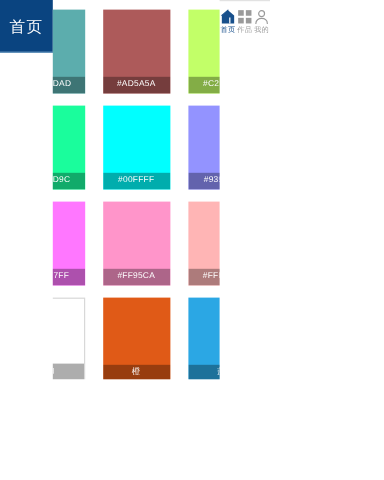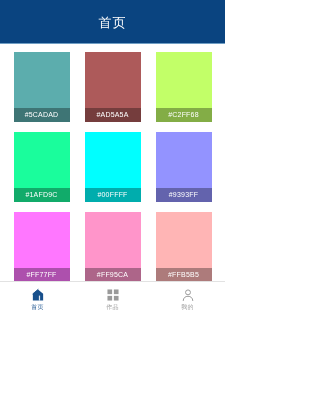--- a/index.html
+++ b/index.html
@@ -13,21 +13,21 @@
     background: #ffffff;
     font-family: "Liberation Sans", "DejaVu Sans", sans-serif;
     -webkit-font-smoothing: antialiased;
   }
 
   #app {
     position: relative;
     width: 225px;
     height: 316px;
     display: flex;
-    flex-direction: column;
+    flex-direction: row;
     background: #ffffff;
   }
 
   
   .header {
     height: 44px;
     flex: 0 0 44px;
     background: #0a4480;
     display: flex;
     align-items: center;

